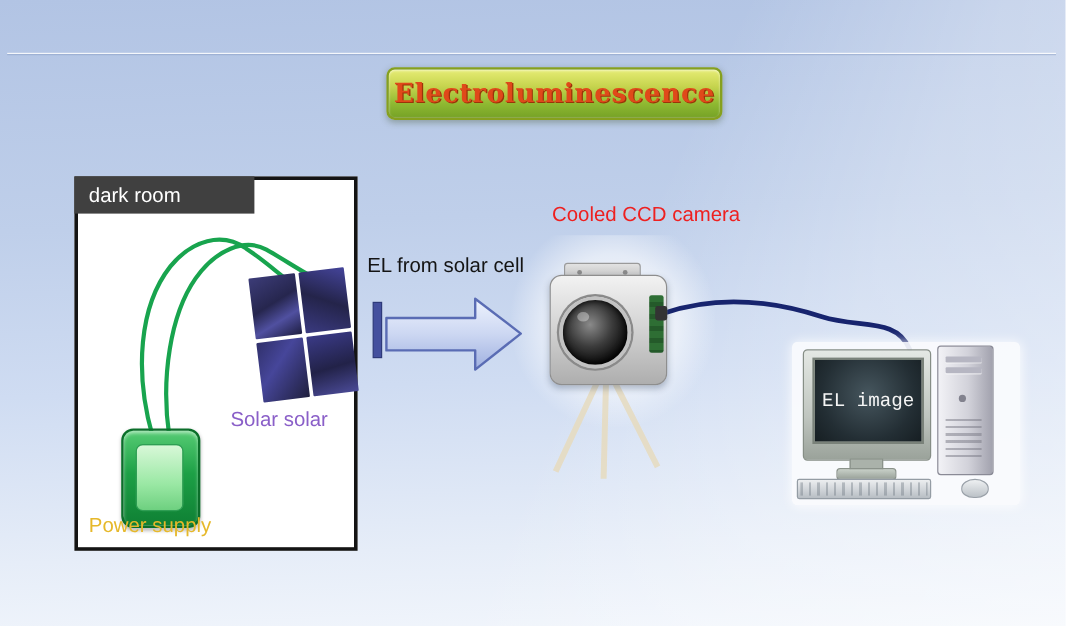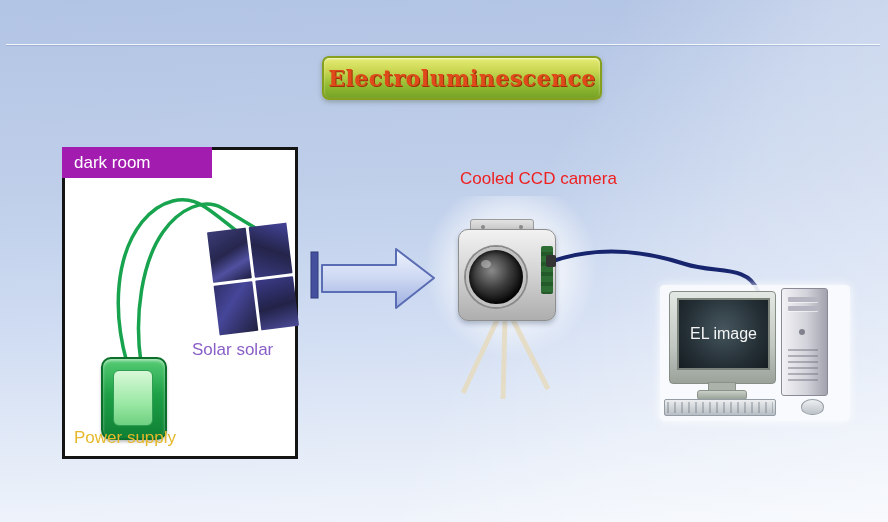--- a/index.html
+++ b/index.html
@@ -13,21 +13,21 @@
     box-shadow:0 1px 0 rgba(130,150,190,.45);}
 
   .title-banner{left:322px;top:56px;width:276px;height:40px;border:2px solid #86a01e;border-radius:7px;
     background:linear-gradient(180deg,#e6ec74 0%,#c6d44e 35%,#90ba32 70%,#76a226 100%);
     box-shadow:0 2px 5px rgba(60,80,40,.35), inset 0 1px 2px rgba(255,255,255,.6);
     display:flex;align-items:center;justify-content:center;}
   .title-text{font-family:"DejaVu Serif",serif;font-weight:bold;font-size:22px;color:#e0491a;
     text-shadow:1px 1px 0 #9a3408;letter-spacing:.5px;text-align:right;}
 
   .dark-room-box{left:62px;top:147px;width:230px;height:306px;background:#fff;border:3px solid #141414;}
-  .dark-room-header{position:absolute;left:-3px;top:-3px;width:138px;height:31px;background:#a21caf;color:#fff;
+  .dark-room-header{position:absolute;left:-3px;top:-3px;width:138px;height:31px;background:#404040;color:#fff;
     font-size:17px;line-height:31px;padding-left:12px;}
 
   .overlay{left:0;top:0;}
 
   .solar-cell{left:213px;top:227px;width:80px;height:104px;transform:rotate(-7deg);
     display:grid;grid-template-columns:1fr 1fr;grid-template-rows:1fr 1fr;gap:3px;}
   .solar-cell .cell{border-radius:1px;}
   .solar-cell .cell:nth-child(1){background:linear-gradient(155deg,#3c3c78 0%,#26264e 45%,#5050a0 70%,#1e1e42 100%);}
   .solar-cell .cell:nth-child(2){background:linear-gradient(205deg,#44449a 0%,#24244a 50%,#3a3a80 100%);}
   .solar-cell .cell:nth-child(3){background:linear-gradient(130deg,#30306a 0%,#46469a 40%,#20203e 100%);}
@@ -62,21 +62,21 @@
     background:repeating-linear-gradient(180deg,#2e6e34 0 6px,#245a2a 6px 10px);}
   .camera-port{left:546px;top:255px;width:10px;height:12px;background:#333;border-radius:2px;}
 
   .pc-backdrop{left:660px;top:285px;width:190px;height:136px;background:rgba(250,251,253,.92);border-radius:4px;
     box-shadow:0 0 10px rgba(255,255,255,.9);}
   .monitor{left:669px;top:291px;width:105px;height:91px;border:1px solid #868e86;border-radius:4px;
     background:linear-gradient(180deg,#e4e8e4 0%,#c0c6c0 60%,#9aa29a 100%);}
   .monitor-screen{left:677px;top:298px;width:89px;height:68px;border:2px solid #7a827a;
     background:radial-gradient(circle at 50% 42%,#46565e 0%,#232e34 65%,#161e22 100%);
     display:flex;align-items:center;justify-content:center;}
-  .screen-label{color:#f4f4f4;font-size:16px;}
+  .screen-label{color:#f4f4f4;font-size:16px;font-family:Liberation Mono, monospace;}
   .monitor-neck{left:708px;top:382px;width:26px;height:9px;background:#aab2aa;border:1px solid #8a928a;}
   .monitor-base{left:697px;top:390px;width:48px;height:8px;border:1px solid #8a928a;border-radius:3px;
     background:linear-gradient(180deg,#c8d0c8,#9aa29a);}
   .tower{left:781px;top:288px;width:45px;height:106px;border:1px solid #8a8a96;border-radius:3px;
     background:linear-gradient(90deg,#f2f2f6 0%,#d2d2da 55%,#a2a2ae 100%);}
   .tower-bay{position:absolute;left:6px;width:30px;height:5px;background:#b6b6c2;border-radius:1px;
     box-shadow:0 1px 0 rgba(255,255,255,.6);}
   .bay1{top:8px;} .bay2{top:17px;}
   .tower-button{position:absolute;left:17px;top:40px;width:6px;height:6px;border-radius:50%;background:#82828e;}
   .tower-vents{position:absolute;left:6px;top:60px;width:30px;height:34px;
@@ -132,20 +132,21 @@
     <div class="cell"></div>
     <div class="cell"></div>
   </div>
   <div class="abs solar-cell-label">Solar solar</div>
 
   <div class="abs power-supply">
     <div class="power-supply-screen"></div>
   </div>
   <div class="abs power-supply-label">Power supply</div>
 
+  <div class="abs el-label">EL from solar cell</div>
   <div class="abs ccd-label">Cooled CCD camera</div>
 
   <div class="abs camera-top"></div>
   <div class="abs camera-body"></div>
   <div class="abs camera-lens"></div>
   <div class="abs camera-board"></div>
   <div class="abs camera-port"></div>
 
   <div class="abs pc-backdrop"></div>
   <div class="abs monitor"></div>

